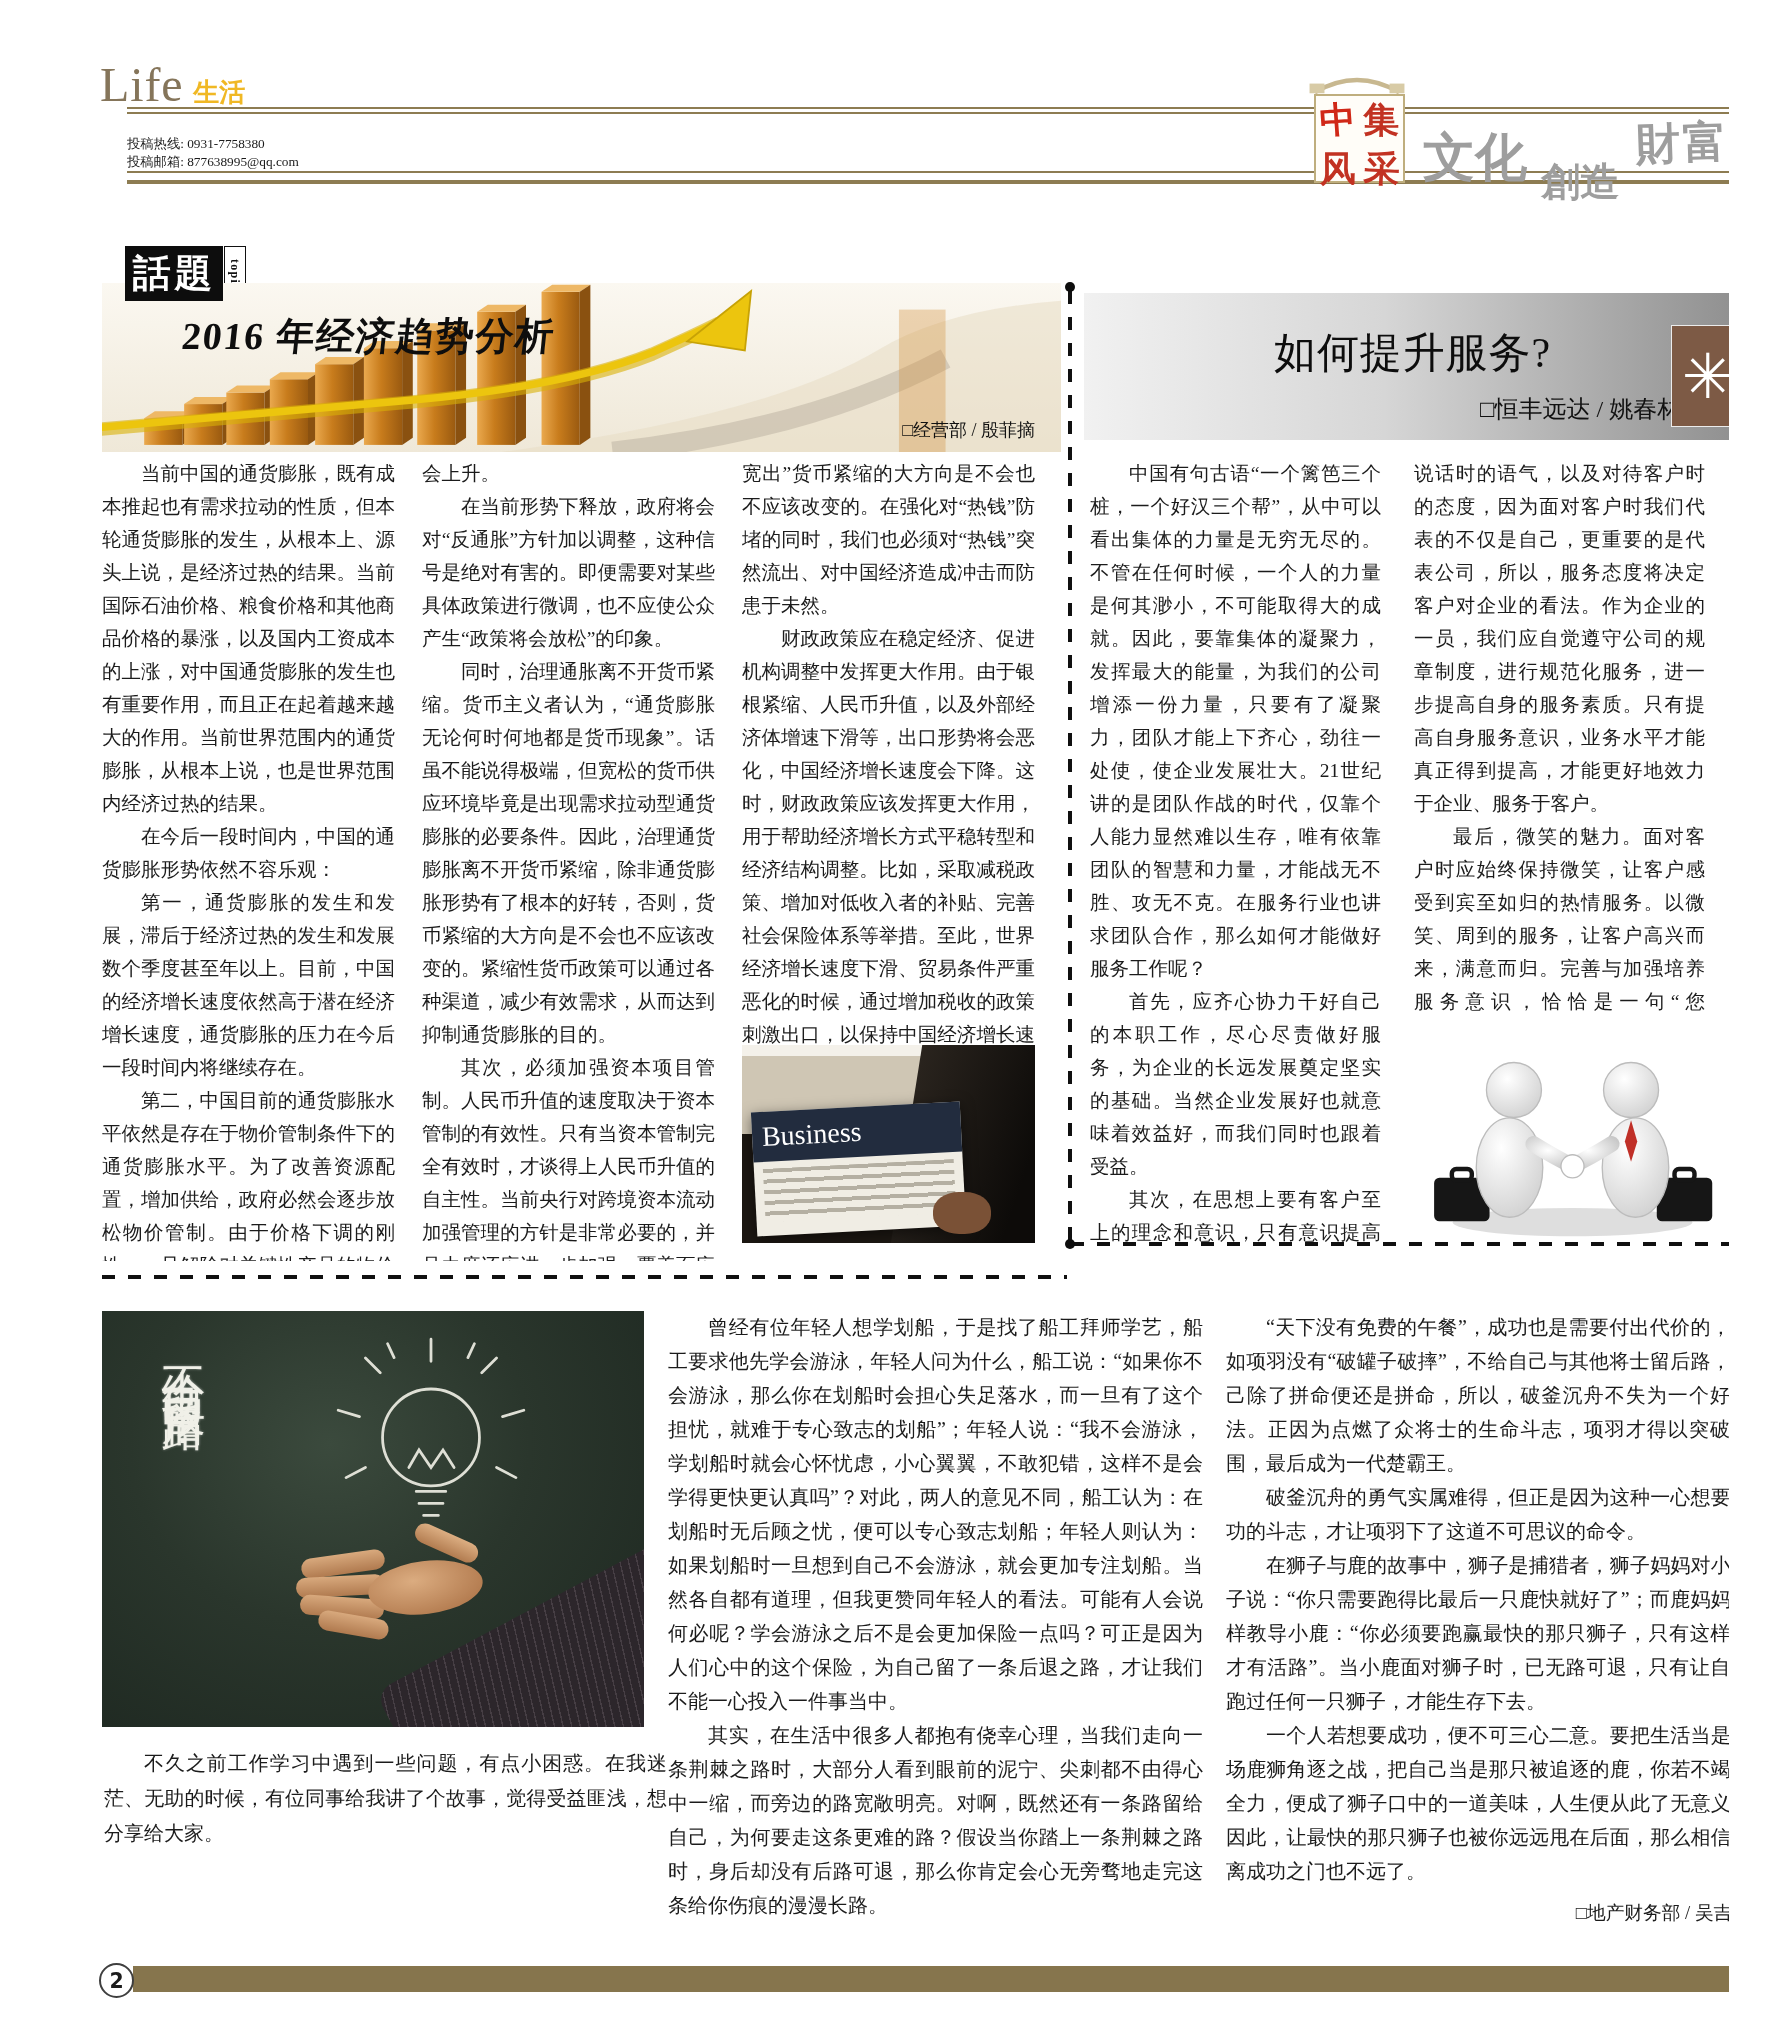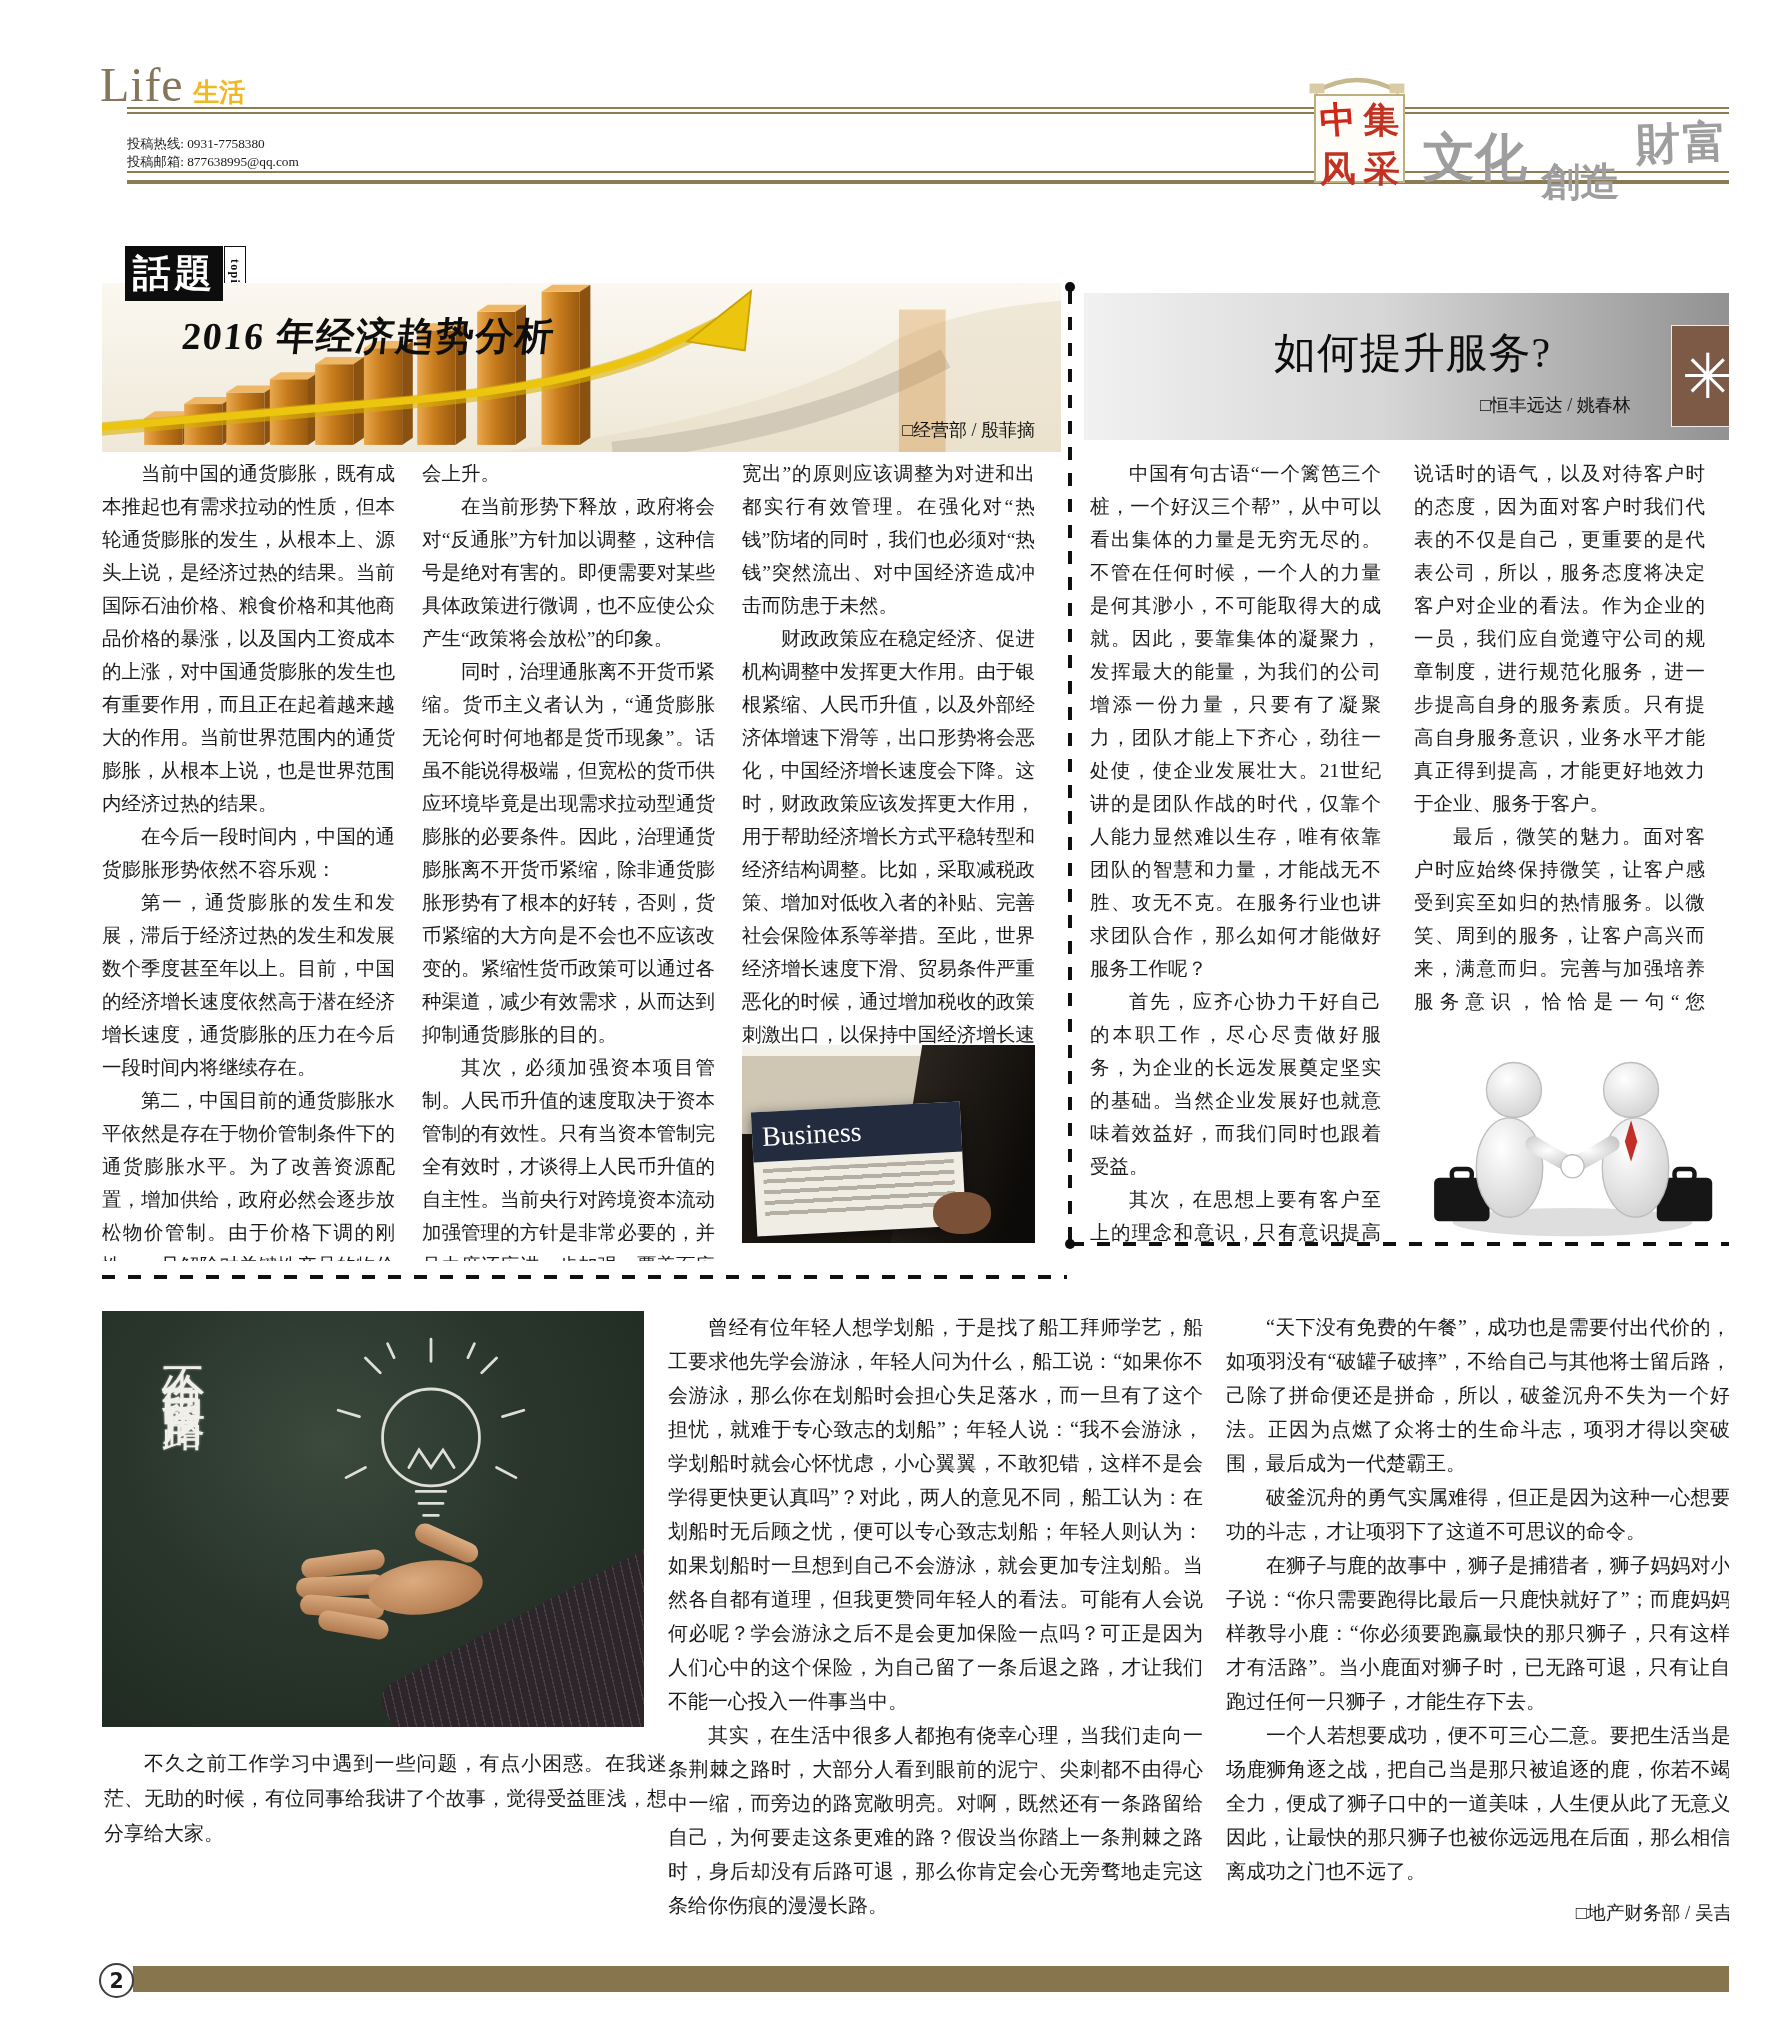--- a/index.html
+++ b/index.html
@@ -68,21 +68,21 @@
            background:repeating-linear-gradient(180deg,#b4afa2 0 4px,transparent 4px 10.7px);}
   .bp-hand{position:absolute;left:191px;top:147px;width:58px;height:42px;background:#7a5136;border-radius:45%;}
 
   
   .vdash{position:absolute;width:4px;background:repeating-linear-gradient(180deg,#101010 0 13.3px,transparent 13.3px 26px);}
   .hdash{position:absolute;height:4px;background:repeating-linear-gradient(90deg,#101010 0 13.3px,transparent 13.3px 26px);}
   .dot{position:absolute;width:9.8px;height:9.8px;border-radius:50%;background:#0d0d0d;}
   .a2-banner{left:1084px;top:293px;width:667px;height:147px;
              background:linear-gradient(90deg,#f1f1f1 0%,#d6d6d6 45%,#8d8d8d 100%);}
   .a2-title{position:absolute;left:190px;top:32px;font-size:42px;font-weight:normal;color:#0d0d0d;letter-spacing:0.9px;}
-  .a2-byline{position:absolute;left:396px;top:100px;font-size:18px;color:#111;}
+  .a2-byline{position:absolute;left:396px;top:100px;font-size:24px;color:#111;}
   .ornament{position:absolute;left:587px;top:32px;width:72px;height:100px;background:#7d5a45;
             border:1.8px solid #ececec;display:flex;align-items:center;justify-content:center;}
   .ornament span{color:#ffffff;font-size:62px;font-family:"DejaVu Sans",sans-serif;}
   .a2c1{left:1090px;top:457px;width:291px;height:790px;}
   .a2c2{left:1414px;top:457px;width:291px;height:564px;}
   .photo-handshake{left:1417px;top:1019px;width:311px;height:224px;}
 
   
   .chalk{left:102px;top:1311px;width:542px;height:416px;overflow:hidden;
          background:radial-gradient(ellipse at 42% 32%,#3b4a3d 0%,#2a362c 45%,#1d2720 100%);}
@@ -235,21 +235,21 @@
     <p>第一，通货膨胀的发生和发展，滞后于经济过热的发生和发展数个季度甚至年以上。目前，中国的经济增长速度依然高于潜在经济增长速度，通货膨胀的压力在今后一段时间内将继续存在。</p>
     <p>第二，中国目前的通货膨胀水平依然是存在于物价管制条件下的通货膨胀水平。为了改善资源配置，增加供给，政府必然会逐步放松物价管制。由于价格下调的刚性，一旦解除对关键性产品的物价管制，通货膨胀率将</p>
   </div>
   <div class="col a1c2">
     <p class="cont">会上升。</p>
     <p>在当前形势下释放，政府将会对“反通胀”方针加以调整，这种信号是绝对有害的。即便需要对某些具体政策进行微调，也不应使公众产生“政策将会放松”的印象。</p>
     <p>同时，治理通胀离不开货币紧缩。货币主义者认为，“通货膨胀无论何时何地都是货币现象”。话虽不能说得极端，但宽松的货币供应环境毕竟是出现需求拉动型通货膨胀的必要条件。因此，治理通货膨胀离不开货币紧缩，除非通货膨胀形势有了根本的好转，否则，货币紧缩的大方向是不会也不应该改变的。紧缩性货币政策可以通过各种渠道，减少有效需求，从而达到抑制通货膨胀的目的。</p>
     <p>其次，必须加强资本项目管制。人民币升值的速度取决于资本管制的有效性。只有当资本管制完全有效时，才谈得上人民币升值的自主性。当前央行对跨境资本流动加强管理的方针是非常必要的，并且力度还应进一步加强、覆盖面应进一步加宽。“严进</p>
   </div>
   <div class="col a1c3">
-    <p class="cont">宽出”的原则应该调整为对进和出都实行有效管理。在强化对“热钱”防堵的同时，我们也必须对“热钱”突然流出、对中国经济造成冲击而防患于未然。</p>
+    <p class="cont">宽出”货币紧缩的大方向是不会也不应该改变的。在强化对“热钱”防堵的同时，我们也必须对“热钱”突然流出、对中国经济造成冲击而防患于未然。</p>
     <p>财政政策应在稳定经济、促进机构调整中发挥更大作用。由于银根紧缩、人民币升值，以及外部经济体增速下滑等，出口形势将会恶化，中国经济增长速度会下降。这时，财政政策应该发挥更大作用，用于帮助经济增长方式平稳转型和经济结构调整。比如，采取减税政策、增加对低收入者的补贴、完善社会保险体系等举措。至此，世界经济增长速度下滑、贸易条件严重恶化的时候，通过增加税收的政策刺激出口，以保持中国经济增长速度的办法不是最好的选择。</p>
   </div>
 
   <div class="abs photo-business">
     <div class="bp-top"></div>
     <div class="bp-shelf"></div>
     <div class="bp-suit"></div>
     <div class="bp-paper">
       <div class="bp-mast">Business</div>
       <div class="bp-lines"></div>

